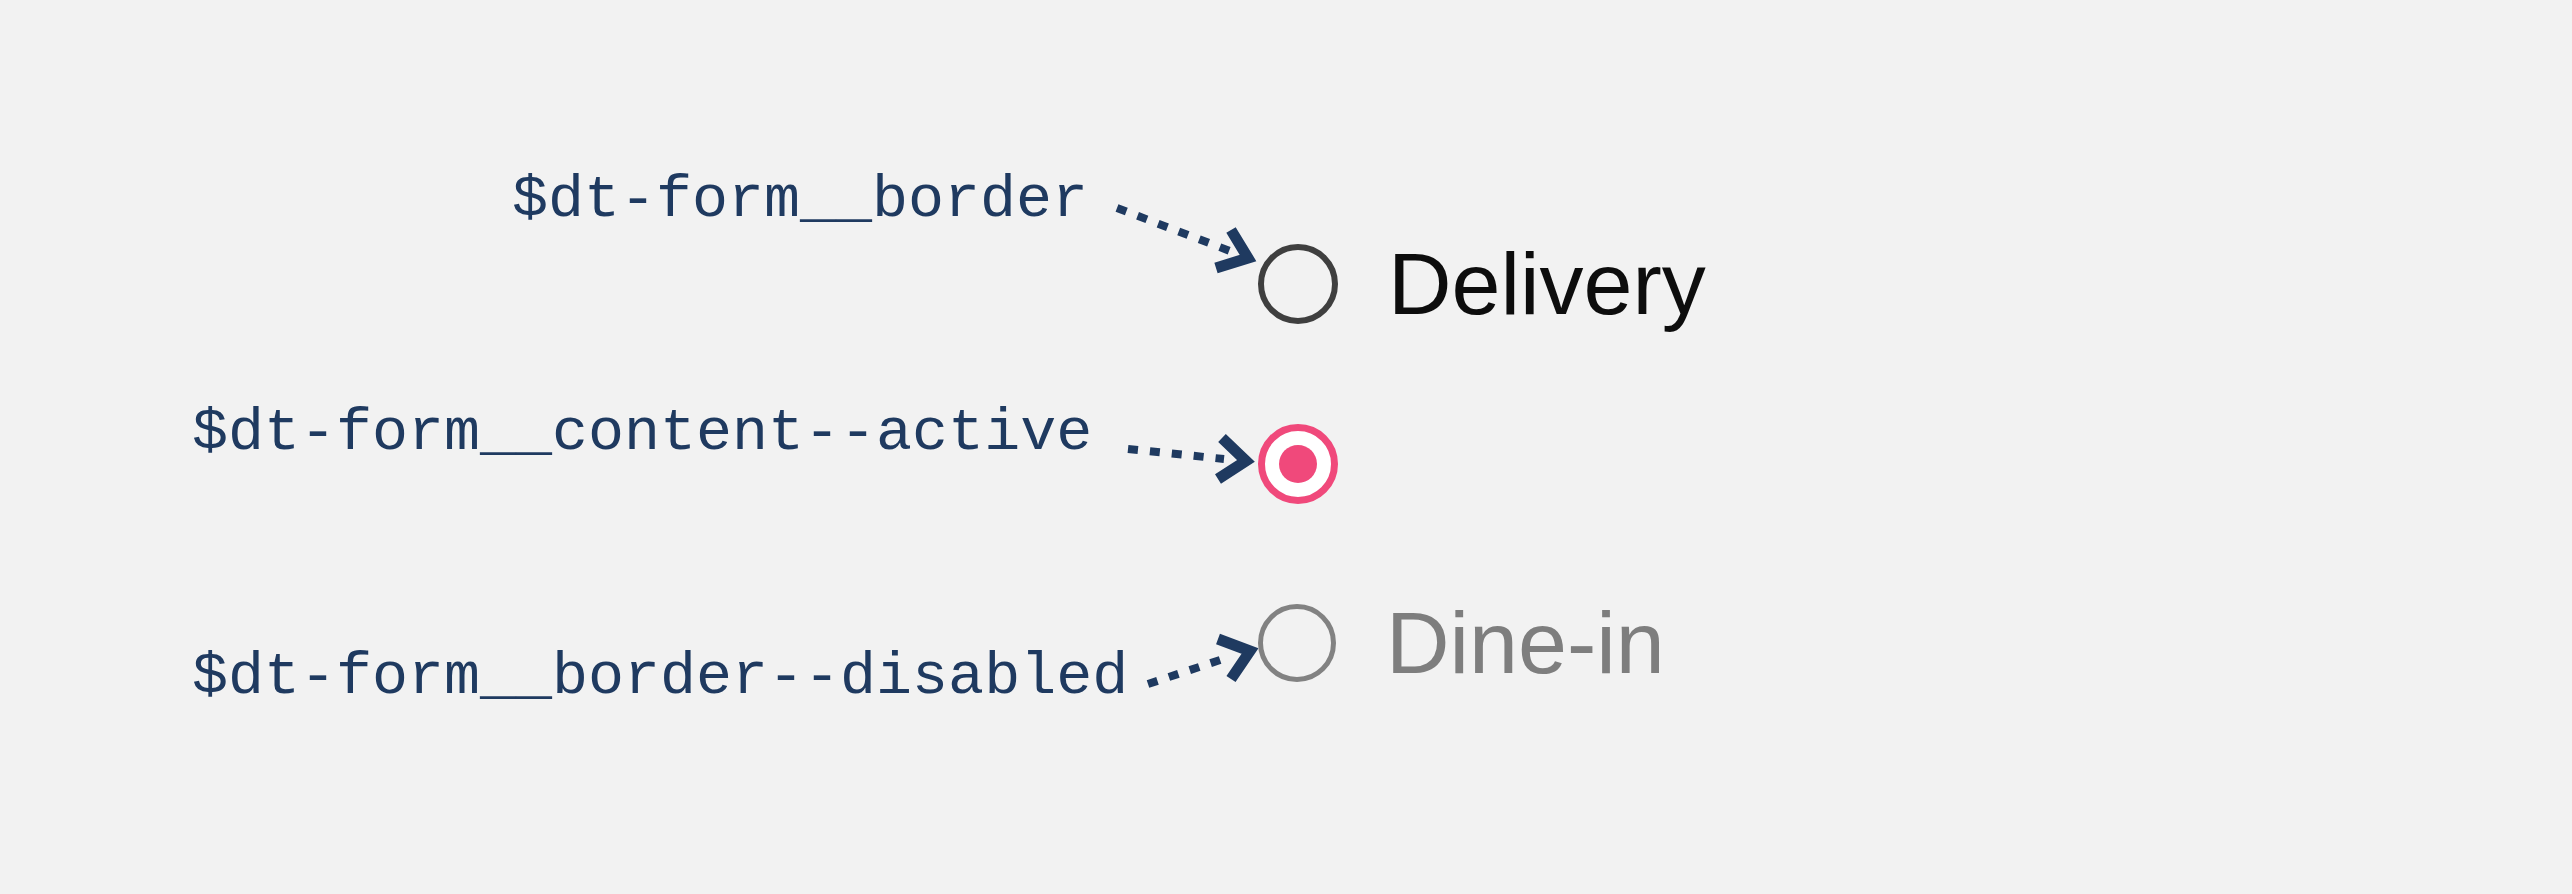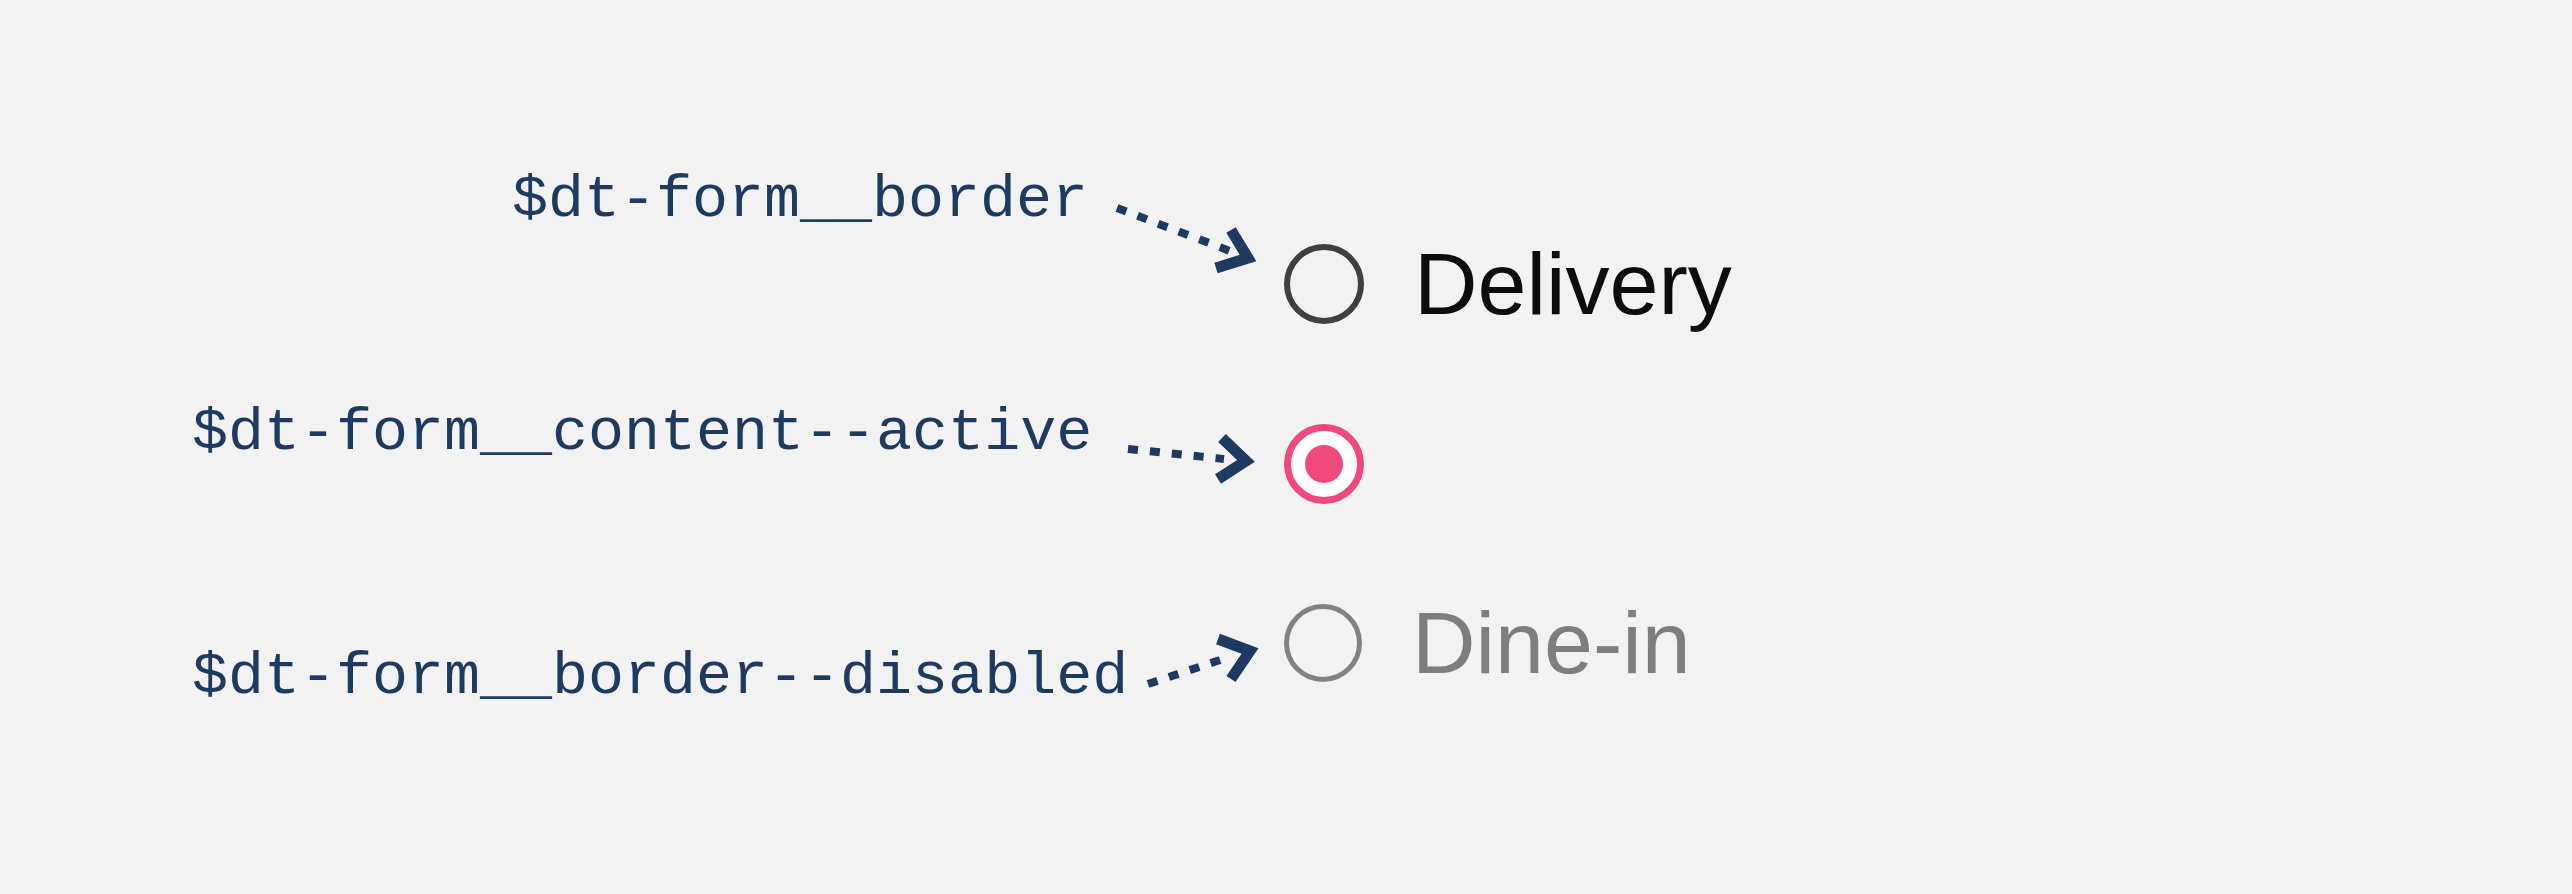--- a/index.html
+++ b/index.html
@@ -52,21 +52,21 @@
     line-height: 72px;
     color: var(--navy);
     white-space: nowrap;
   }
   .token-1 { left: 512px; top: 164px; }
   .token-2 { left: 192px; top: 397px; text-align: center; }
   .token-3 { left: 192px; top: 641px; font-family: Liberation Mono, monospace; }
 
   .radio-row {
     position: absolute;
-    left: 1284px;
+    left: 1258px;
     height: 88px;
     display: flex;
     align-items: center;
     gap: 50px;
   }
   .row-1 { top: 240px; }
   .row-2 { top: 420px; }
   .row-3 { top: 599px; justify-content: space-between; }
 
   .radio {

